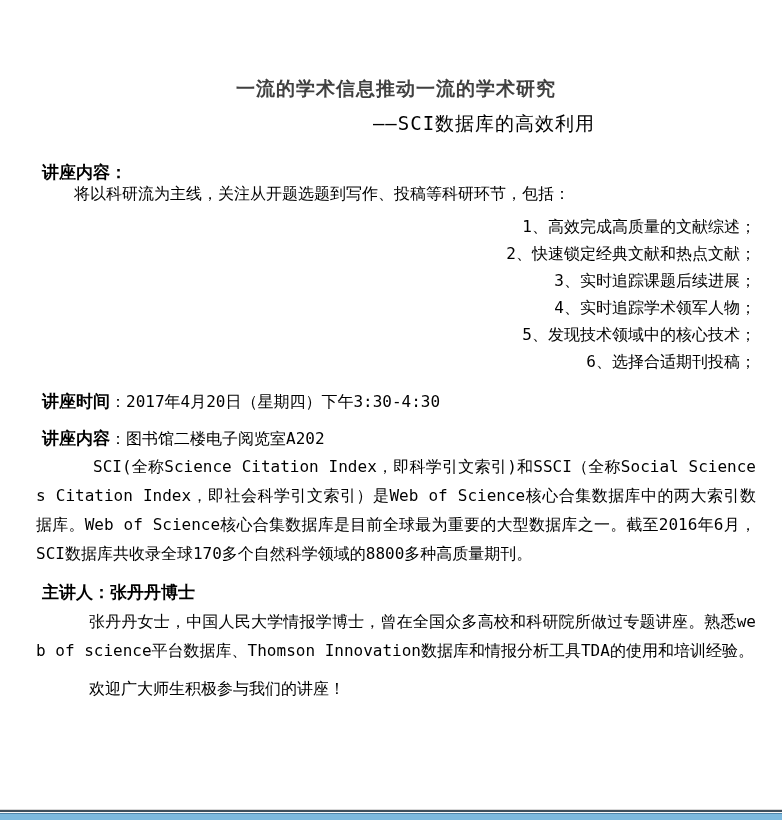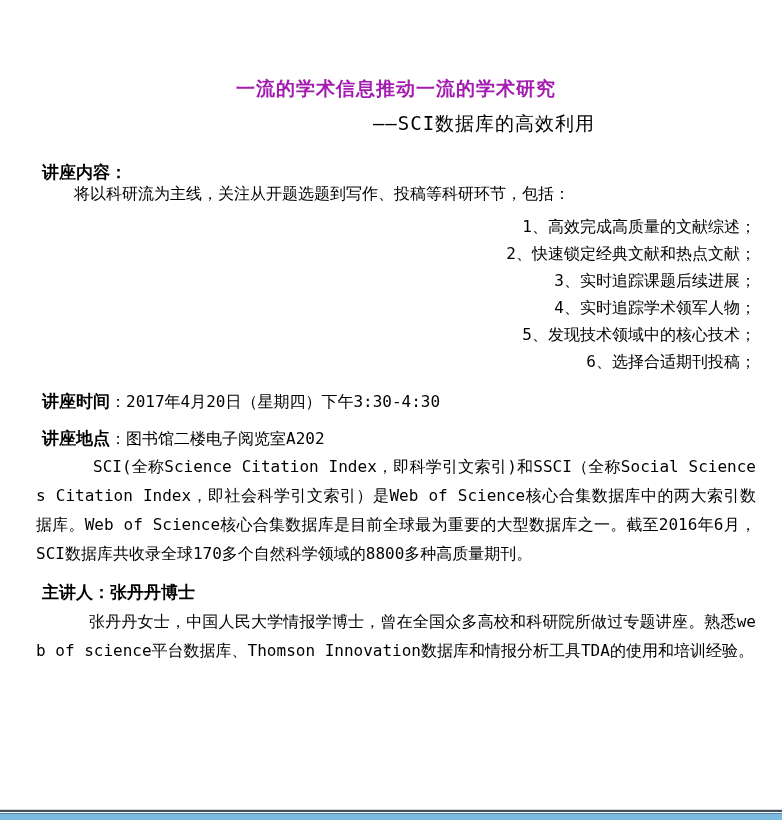--- a/index.html
+++ b/index.html
@@ -84,21 +84,21 @@
   .s2 { height: 2px; }
   .s3 { height: 1px; }
   .s4 { height: 1px; }
   .s5 { height: 6px; }
 </style>
 </head>
 <body>
 
 <div class="doc">
 
-  <div class="title1" style="color: #a21caf;">一流的学术信息推动一流的学术研究</div>
+  <div class="title1" style="color: #404040;">一流的学术信息推动一流的学术研究</div>
 
   <div class="title2">——SCI数据库的高效利用</div>
 
   <div class="heading h-content">讲座内容：</div>
 
   <div class="intro">将以科研流为主线，关注从开题选题到写作、投稿等科研环节，包括：</div>
 
   <div class="list">
     <div class="item">1、高效完成高质量的文献综述；</div>
     <div class="item">2、快速锁定经典文献和热点文献；</div>
@@ -106,30 +106,31 @@
     <div class="item">4、实时追踪学术领军人物；</div>
     <div class="item">5、发现技术领域中的核心技术；</div>
     <div class="item">6、选择合适期刊投稿；</div>
   </div>
 
   <div class="kv-row">
     <span class="kv-label">讲座时间</span><span class="kv-value">：2017年4月20日（星期四）下午3:30-4:30</span>
   </div>
 
   <div class="kv-row">
-    <span class="kv-label">讲座地点</span><span class="kv-value">：图书馆二楼电子阅览室A202</span>
+    <span class="kv-label">讲座内容</span><span class="kv-value">：图书馆二楼电子阅览室A202</span>
   </div>
 
 
   <div class="para para-db">SCI(全称Science Citation Index，即科学引文索引)和SSCI（全称Social Sciences Citation Index，即社会科学引文索引）是Web of Science核心合集数据库中的两大索引数据库。Web of Science核心合集数据库是目前全球最为重要的大型数据库之一。截至2016年6月，SCI数据库共收录全球170多个自然科学领域的8800多种高质量期刊。</div>
 
   <div class="heading h-speaker">主讲人：张丹丹博士</div>
 
   <div class="para para-speaker">张丹丹女士，中国人民大学情报学博士，曾在全国众多高校和科研院所做过专题讲座。熟悉web of science平台数据库、Thomson Innovation数据库和情报分析工具TDA的使用和培训经验。</div>
 
+  <div class="welcome">欢迎广大师生积极参与我们的讲座！</div>
 
 </div>
 
 <div class="bottom-bar">
   <div class="stripe s1" style="background-color: rgb(217, 217, 217);"></div>
   <div class="stripe s2" style="background-color: rgb(63, 79, 92);"></div>
   <div class="stripe s3" style="background-color: rgb(250, 250, 250);"></div>
   <div class="stripe s4" style="background-color: rgb(79, 135, 172);"></div>
   <div class="stripe s5" style="background-color: rgb(124, 185, 222);"></div>
 </div>

